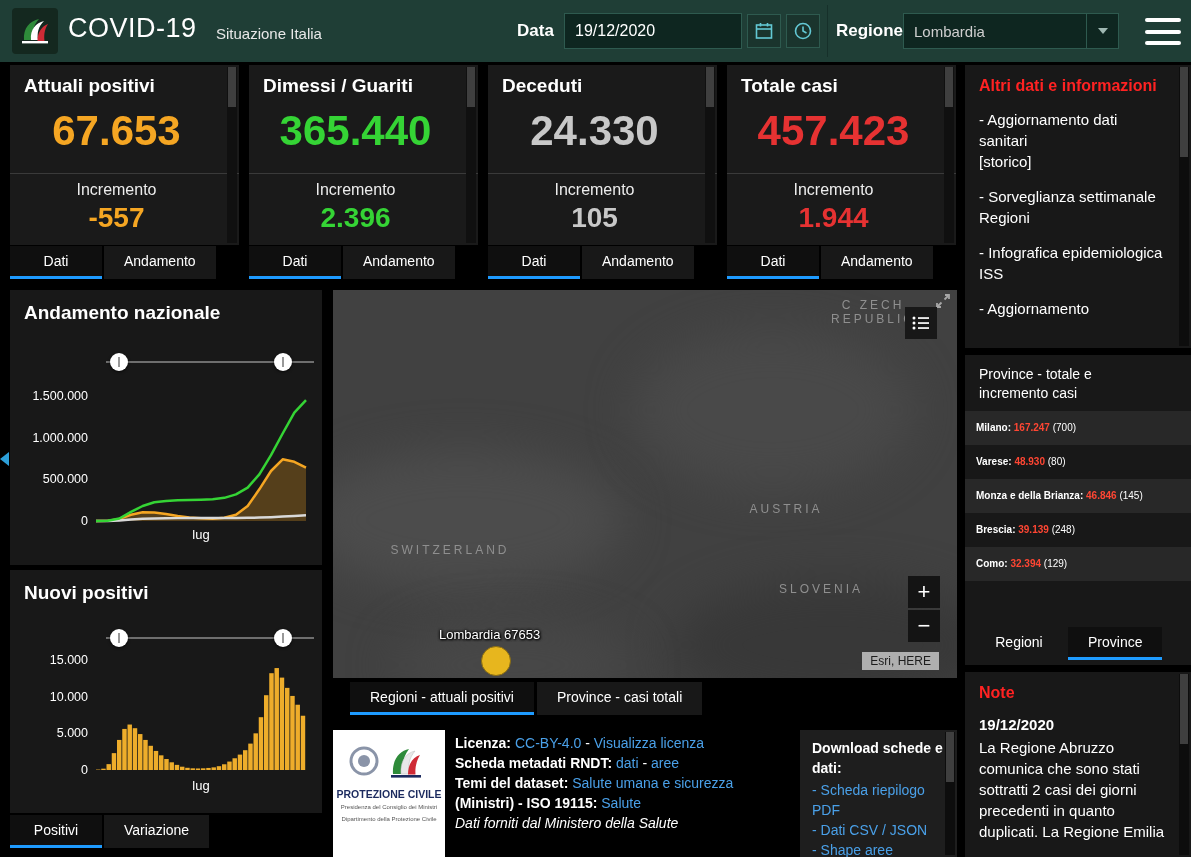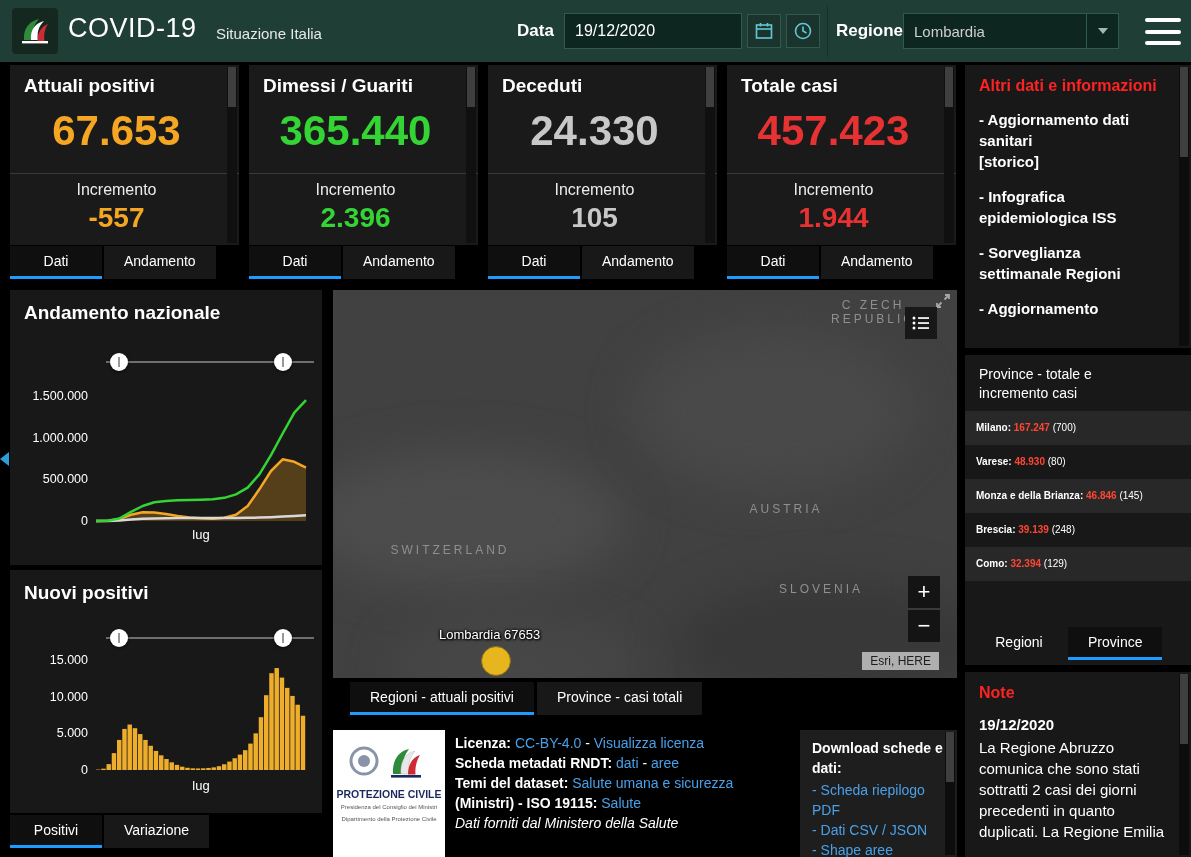--- a/index.html
+++ b/index.html
@@ -86,21 +86,21 @@
   .italic { font-style:italic; }
   .download-panel { position:absolute; left:800px; top:730px; width:157px; height:127px; background:#1e1e1e;
                     padding:8px 12px 8px 12px; font-size:14px; line-height:20px; overflow:hidden; }
   .download-title { font-weight:bold; color:#fff; margin-bottom:2px; }
   .download-link { color:#4aa0e8; cursor:pointer; display:block; }
 
   
   .side-panel { position:absolute; left:965px; width:226px; background:#181818; overflow:hidden; }
   #panel-other { top:65px; height:283px; padding:12px 16px 0 14px; }
   .red-title { color:#ff2222; font-weight:bold; font-size:16px; margin-bottom:14px; }
-  .other-item { color:#fff; font-weight:bold; font-size:15px; line-height:21px; margin-bottom:14px;
+  .other-item { color:#fff; font-weight:normal; font-size:15px; line-height:21px; margin-bottom:14px;
                 white-space:pre-line; cursor:pointer; width:185px; }
   #panel-prov { top:355px; height:310px; }
   .prov-title { padding:10px 14px 8px 14px; font-size:14px; color:#fff; line-height:19px; width:195px; }
   .prov-row { padding:7px 11px; font-size:10px; line-height:20px; }
   .prov-row.alt { background:#282828; }
   .prov-name { font-weight:bold; color:#fff; }
   .prov-value { font-weight:bold; }
   .prov-delta { color:#fff; }
   .prov-tabs { position:absolute; left:8px; top:272px; display:flex; gap:3px; }
   #panel-note { top:672px; height:185px; padding:12px 16px 0 14px; }
@@ -405,22 +405,22 @@
     <span class="download-link">- Shape aree</span>
     <div class="panel-scroll">
         <div class="thumb" style="height:50px"></div>
       </div>
   </div>
 
   <aside class="side-panel" id="panel-other">
     <div class="red-title">Altri dati e informazioni</div>
     <div class="other-item">- Aggiornamento dati sanitari
   [storico]</div>
+    <div class="other-item">- Sorveglianza settimanale Regioni</div>
     <div class="other-item">- Infografica epidemiologica ISS</div>
-    <div class="other-item">- Sorveglianza settimanale Regioni</div>
     <div class="other-item">- Aggiornamento</div>
     <div class="panel-scroll">
         <div class="thumb" style="height:90px"></div>
       </div>
   </aside>
 
   <aside class="side-panel" id="panel-prov">
     <div class="prov-title">Province - totale e incremento casi</div>
     <div class="prov-row alt">
       <span class="prov-name">Milano:</span>

